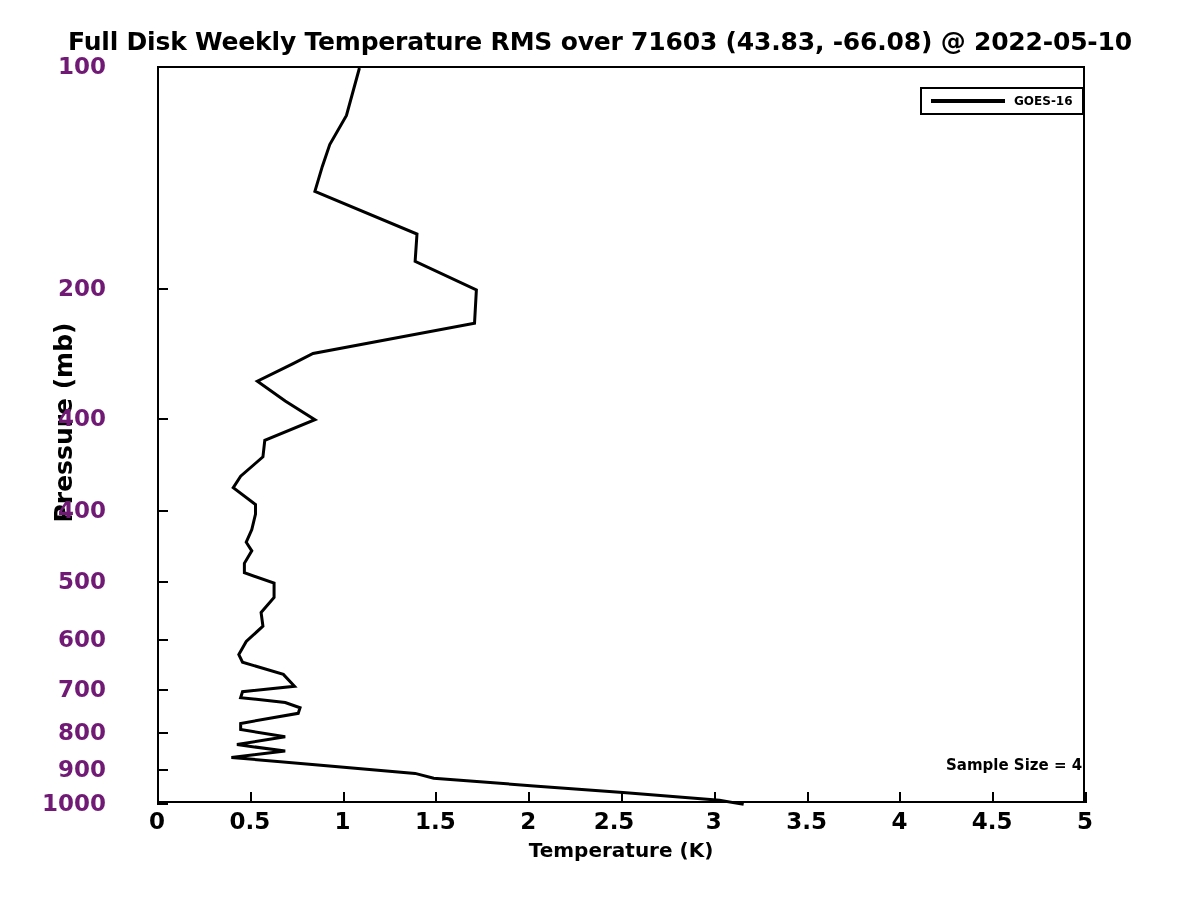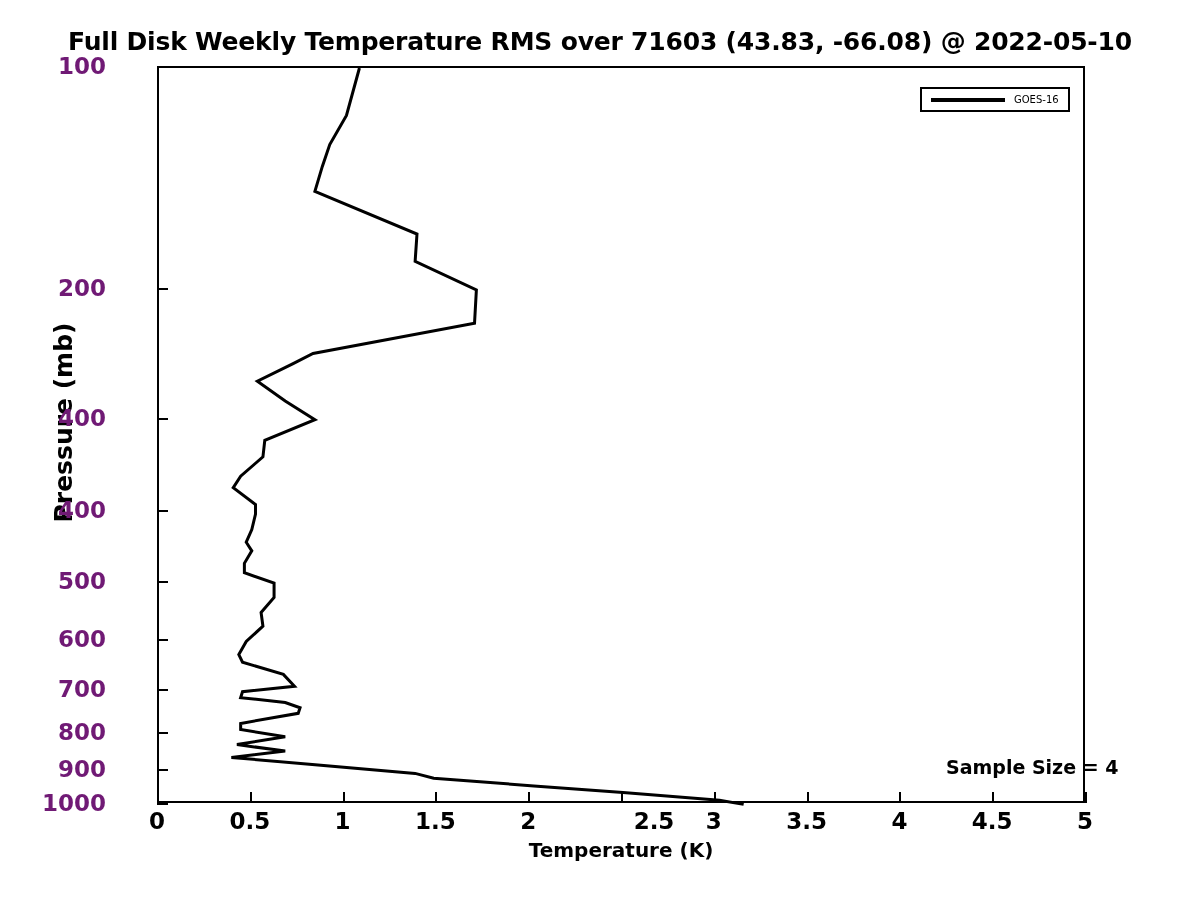--- a/index.html
+++ b/index.html
@@ -117,30 +117,30 @@
     gap: 9px;
     box-sizing: border-box;
   }
   #legend-swatch {
     width: 74px;
     height: 0;
     border-top: 4px solid #000000;
     flex: 0 0 auto;
   }
   #legend-text {
-    font-size: 10px;
-    font-weight: normal;
+    font-size: 12px;
+    font-weight: bold;
     color: #000000;
     white-space: nowrap;
   }
   #sample-size-note {
     position: absolute;
     left: 946px;
     top: 756px;
-    font-size: 19px;
+    font-size: 15px;
     font-weight: bold;
     color: #000000;
     white-space: nowrap;
   }
 </style>
 </head>
 <body>
 
 <div id="figure">
 
@@ -175,21 +175,21 @@
   <div id="x-ticks">
       <div class="tick-label-x" style="left: 157px;">0</div>
       <div class="tick-label-x" style="left: 249.8px;">0.5</div>
       <div class="tick-mark-x" style="left: 249.8px;"></div>
       <div class="tick-label-x" style="left: 342.6px;">1</div>
       <div class="tick-mark-x" style="left: 342.6px;"></div>
       <div class="tick-label-x" style="left: 435.4px;">1.5</div>
       <div class="tick-mark-x" style="left: 435.4px;"></div>
       <div class="tick-label-x" style="left: 528.2px;">2</div>
       <div class="tick-mark-x" style="left: 528.2px;"></div>
-      <div class="tick-label-x" style="left: 654px;">2.5</div>
+      <div class="tick-label-x" style="left: 614px;">2.5</div>
       <div class="tick-mark-x" style="left: 621px;"></div>
       <div class="tick-label-x" style="left: 713.8px;">3</div>
       <div class="tick-mark-x" style="left: 713.8px;"></div>
       <div class="tick-label-x" style="left: 806.6px;">3.5</div>
       <div class="tick-mark-x" style="left: 806.6px;"></div>
       <div class="tick-label-x" style="left: 899.4px;">4</div>
       <div class="tick-mark-x" style="left: 899.4px;"></div>
       <div class="tick-label-x" style="left: 992.2px;">4.5</div>
       <div class="tick-mark-x" style="left: 992.2px;"></div>
       <div class="tick-label-x" style="left: 1085px;">5</div>

